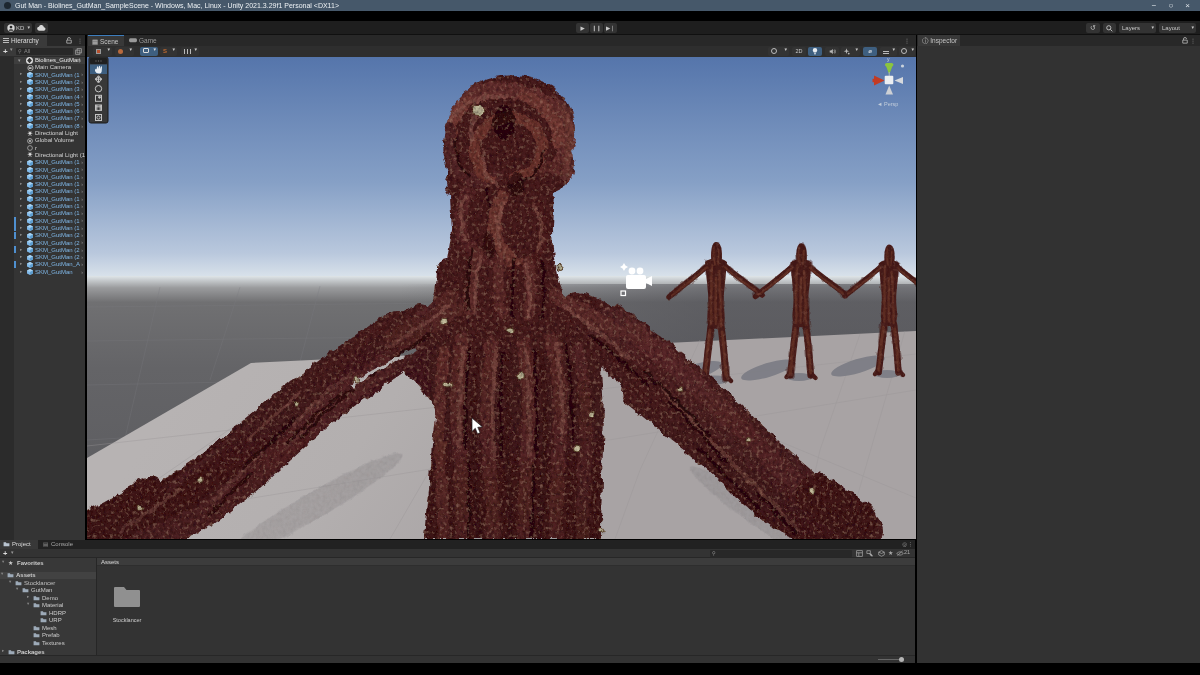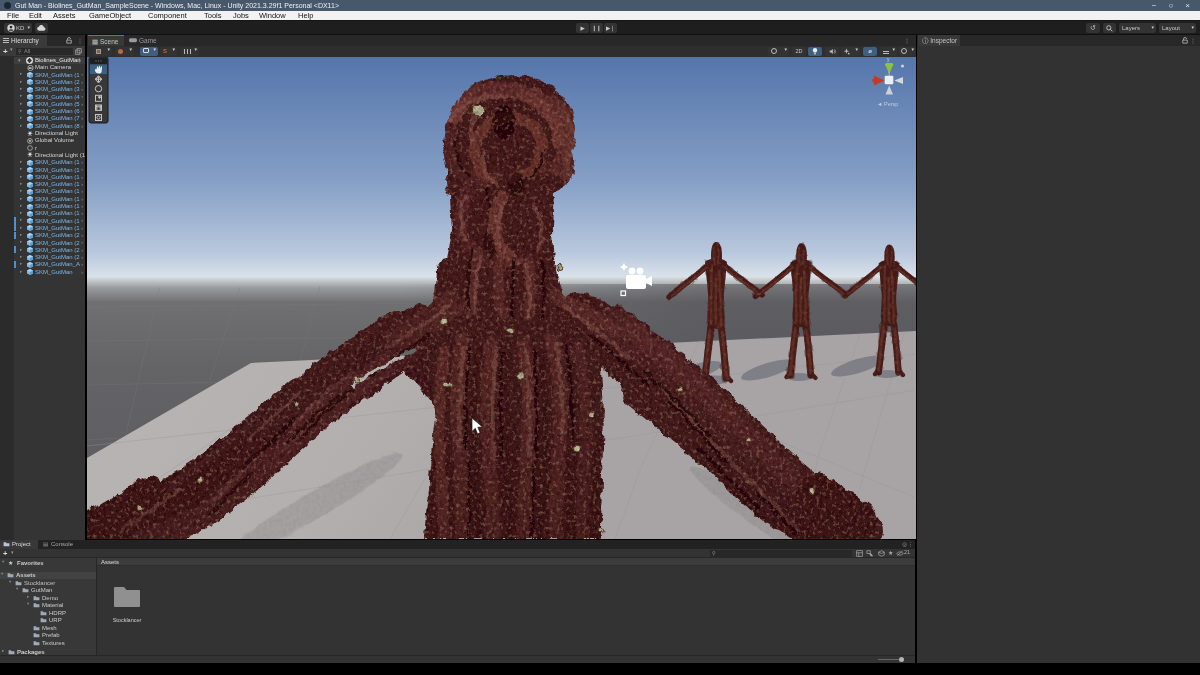--- a/index.html
+++ b/index.html
@@ -24,31 +24,20 @@
 .tab.inact{background:#282828;color:#9a9a9a}
 </style></head><body>
 <div id="stage">
 
   <div class="abs" id="titlebar">
     <span style="position:absolute;left:4px;top:2px;width:7px;height:7px;background:#1d2730;border-radius:50%;"></span>
     <span class="t">Gut Man - Biolines_GutMan_SampleScene - Windows, Mac, Linux - Unity 2021.3.29f1 Personal &lt;DX11&gt;</span>
     <span id="winbtn">−○×</span>
   </div>
 
-  <div class="abs" id="menubar">
-    <span style="left:7px">File</span>
-      <span style="left:29px">Edit</span>
-      <span style="left:53px">Assets</span>
-    <span style="left:89px">GameObject</span>
-      <span style="left:148px">Component</span>
-      <span style="left:204px">Tools</span>
-    <span style="left:233px">Jobs</span>
-      <span style="left:259px">Window</span>
-      <span style="left:298px">Help</span>
-  </div>
 
   <div class="abs" id="toolbar">
     <div class="tbtn" style="left:4px;top:2px;width:28px;height:10px;font-size:6px;line-height:10px">
       <svg width="8" height="8" viewBox="0 0 10 10" style="position:absolute;left:2.5px;top:1px">
           <circle cx="5" cy="5" r="4.6" fill="#d5d5d5"></circle>
           <circle cx="5" cy="3.8" r="1.7" fill="#2a2a2a"></circle>
           <path d="M1.8,8.3 a3.5,3 0 0 1 6.4,0 Z" fill="#2a2a2a"></path>
         </svg>
       <span style="position:absolute;left:12px">KD</span>
         <span style="position:absolute;right:2px;top:-1px;font-size:5px">▾</span>

